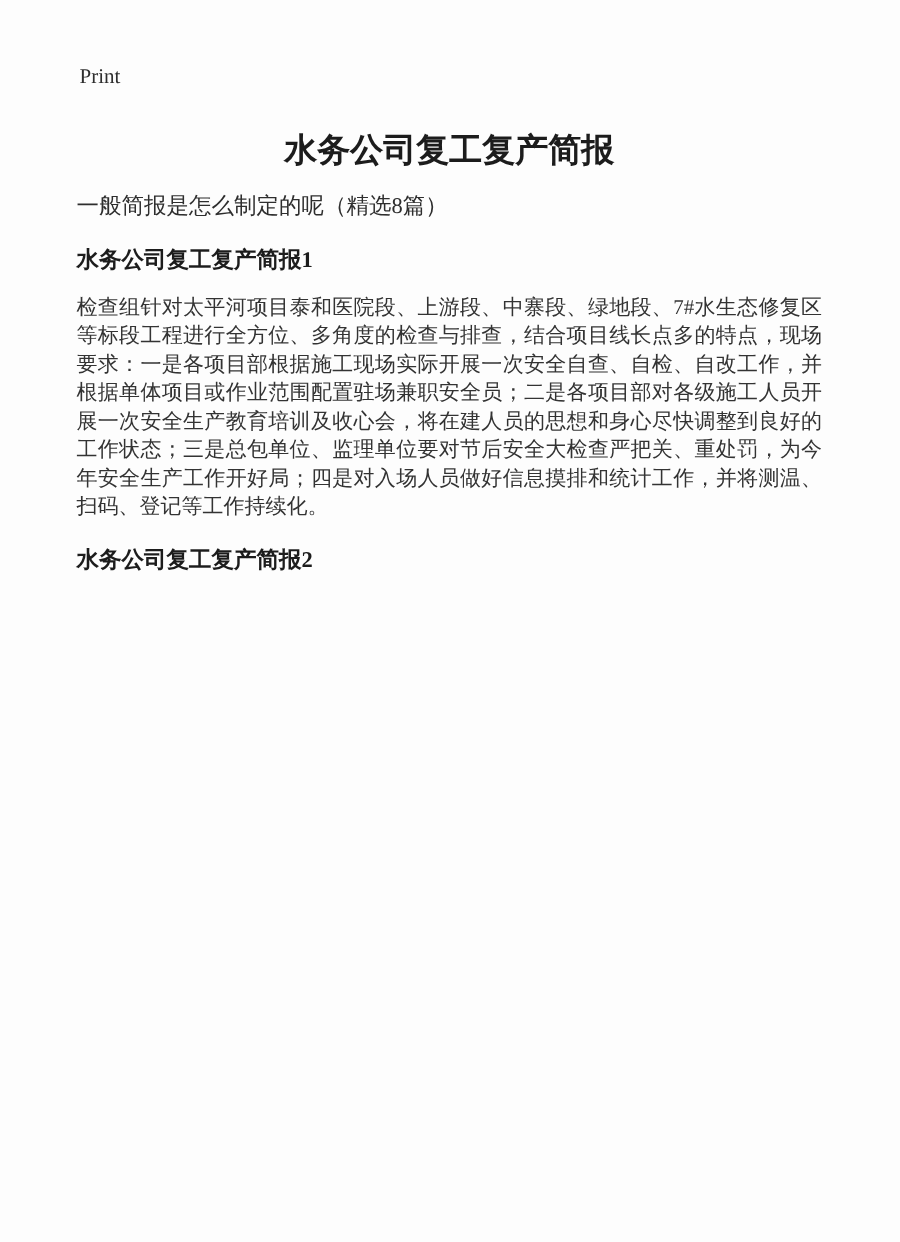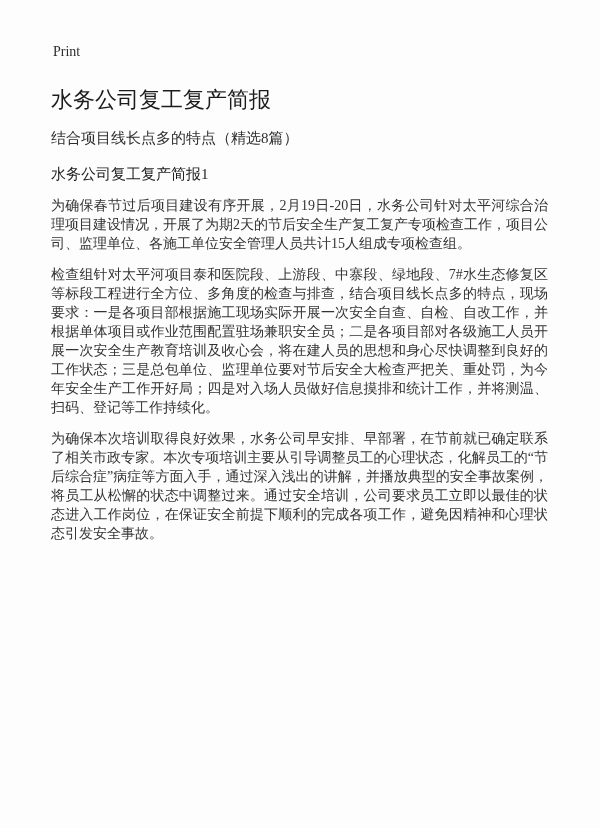--- a/index.html
+++ b/index.html
@@ -23,64 +23,63 @@
   .print-link {
     font-size: 14px;
     color: #2e2e2e;
     text-decoration: none;
     display: inline-block;
     margin: 0 0 0 2px;
     cursor: pointer;
   }
   .doc-title {
     font-size: 22px;
-    font-weight: normal;
+    font-weight: bold;
     color: #1c1c1c;
-    text-align: left;
+    text-align: center;
     margin: 27px 0 0 0;
     line-height: 26px;
     letter-spacing: 0px;
   }
   .doc-subtitle {
     font-size: 15px;
     color: #2e2e2e;
     margin: 16px 0 0 0;
     line-height: 19px;
   }
   .para {
     font-size: 14px;
     line-height: 19px;
     text-align: justify;
     color: #333333;
     margin: 12px 0 0 0;
     word-break: break-all;
   }
   .section-heading {
     font-size: 15px;
-    font-weight: normal;
+    font-weight: bold;
     color: #1c1c1c;
     margin: 17px 0 0 0;
     line-height: 19px;
   }
 </style>
 </head>
 <body>
 
 <div class="page">
 
   <a class="print-link">Print</a>
 
   <div class="doc-title">水务公司复工复产简报</div>
 
-  <div class="doc-subtitle">结合项目线长点多的特点（精选8篇）</div>
+  <div class="doc-subtitle">一般简报是怎么制定的呢（精选8篇）</div>
 
 
   <div>
     <div class="section-heading">水务公司复工复产简报1</div>
-    <p class="para">为确保春节过后项目建设有序开展，2月19日-20日，水务公司针对太平河综合治理项目建设情况，开展了为期2天的节后安全生产复工复产专项检查工作，项目公司、监理单位、各施工单位安全管理人员共计15人组成专项检查组。</p>
     <p class="para">检查组针对太平河项目泰和医院段、上游段、中寨段、绿地段、7#水生态修复区等标段工程进行全方位、多角度的检查与排查，结合项目线长点多的特点，现场要求：一是各项目部根据施工现场实际开展一次安全自查、自检、自改工作，并根据单体项目或作业范围配置驻场兼职安全员；二是各项目部对各级施工人员开展一次安全生产教育培训及收心会，将在建人员的思想和身心尽快调整到良好的工作状态；三是总包单位、监理单位要对节后安全大检查严把关、重处罚，为今年安全生产工作开好局；四是对入场人员做好信息摸排和统计工作，并将测温、扫码、登记等工作持续化。</p>
   </div>
 
   <div>
-    <p class="para">为确保本次培训取得良好效果，水务公司早安排、早部署，在节前就已确定联系了相关市政专家。本次专项培训主要从引导调整员工的心理状态，化解员工的“节后综合症”病症等方面入手，通过深入浅出的讲解，并播放典型的安全事故案例，将员工从松懈的状态中调整过来。通过安全培训，公司要求员工立即以最佳的状态进入工作岗位，在保证安全前提下顺利的完成各项工作，避免因精神和心理状态引发安全事故。</p>
+    <div class="section-heading">水务公司复工复产简报2</div>
   </div>
 
 </div>
 
 </body></html>

